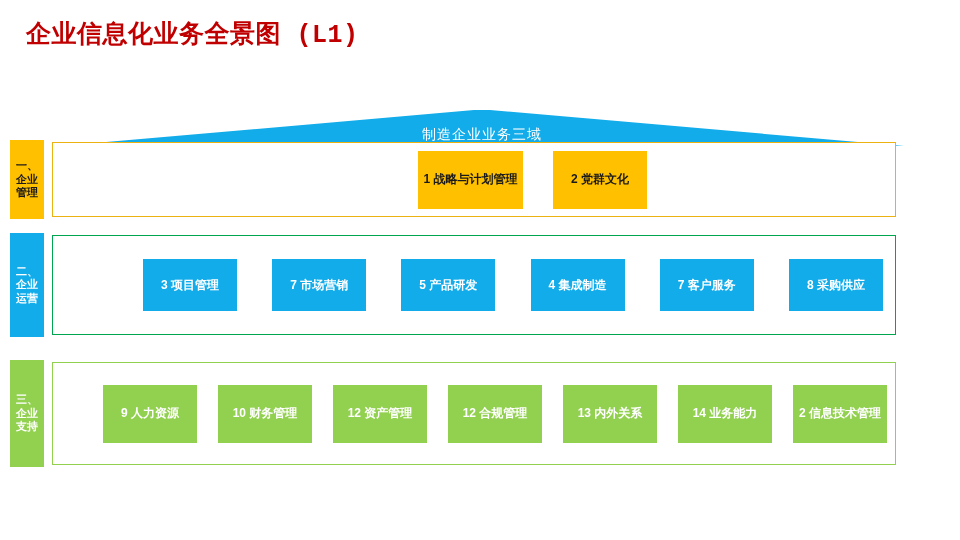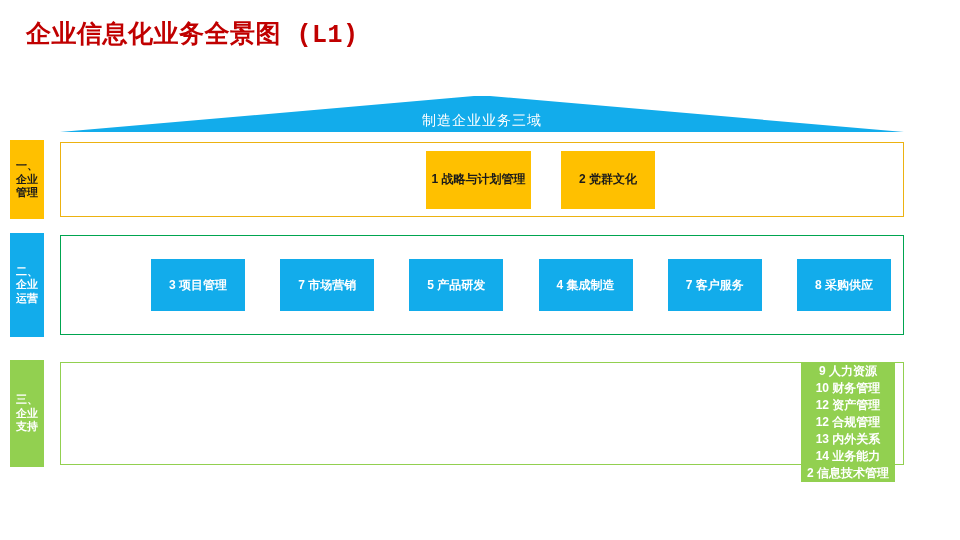--- a/index.html
+++ b/index.html
@@ -25,21 +25,21 @@
     color: #c00000;
     letter-spacing: 0.5px;
     white-space: nowrap;
     font-family: Liberation Mono, monospace;
   }
 
   
   #roof-banner {
     position: absolute;
     left: 60px;
-    top: 96px;
+    top: 110px;
     width: 844px;
     height: 36px;
   }
   #roof-banner svg {
     display: block;
     width: 844px;
     height: 36px;
   }
   #roof-banner-label {
     position: absolute;
@@ -53,21 +53,21 @@
     color: #ffffff;
     font-size: 14px;
     letter-spacing: 1px;
     padding-top: 13px;
     box-sizing: border-box;
   }
 
   
   .band {
     position: absolute;
-    left: 60px;
+    left: 52px;
     width: 844px;
     box-sizing: border-box;
     background: #ffffff;
   }
 
   
   .band-label {
     position: absolute;
     width: 34px;
     box-sizing: border-box;
@@ -167,23 +167,22 @@
     background: #92d050;
     color: #ffffff;
   }
   #band-support .cards {
     position: absolute;
     left: 50px;
     right: 8px;
     top: 0;
     bottom: 0;
     display: flex;
-    align-items: flex-end;
+    align-items: center;
     justify-content: space-between;
-    flex-direction: column;
   }
   #band-support .card {
     background: #92d050;
     color: #ffffff;
     width: 94px;
     height: 58px;
   }
 </style>
 </head>
 <body>

